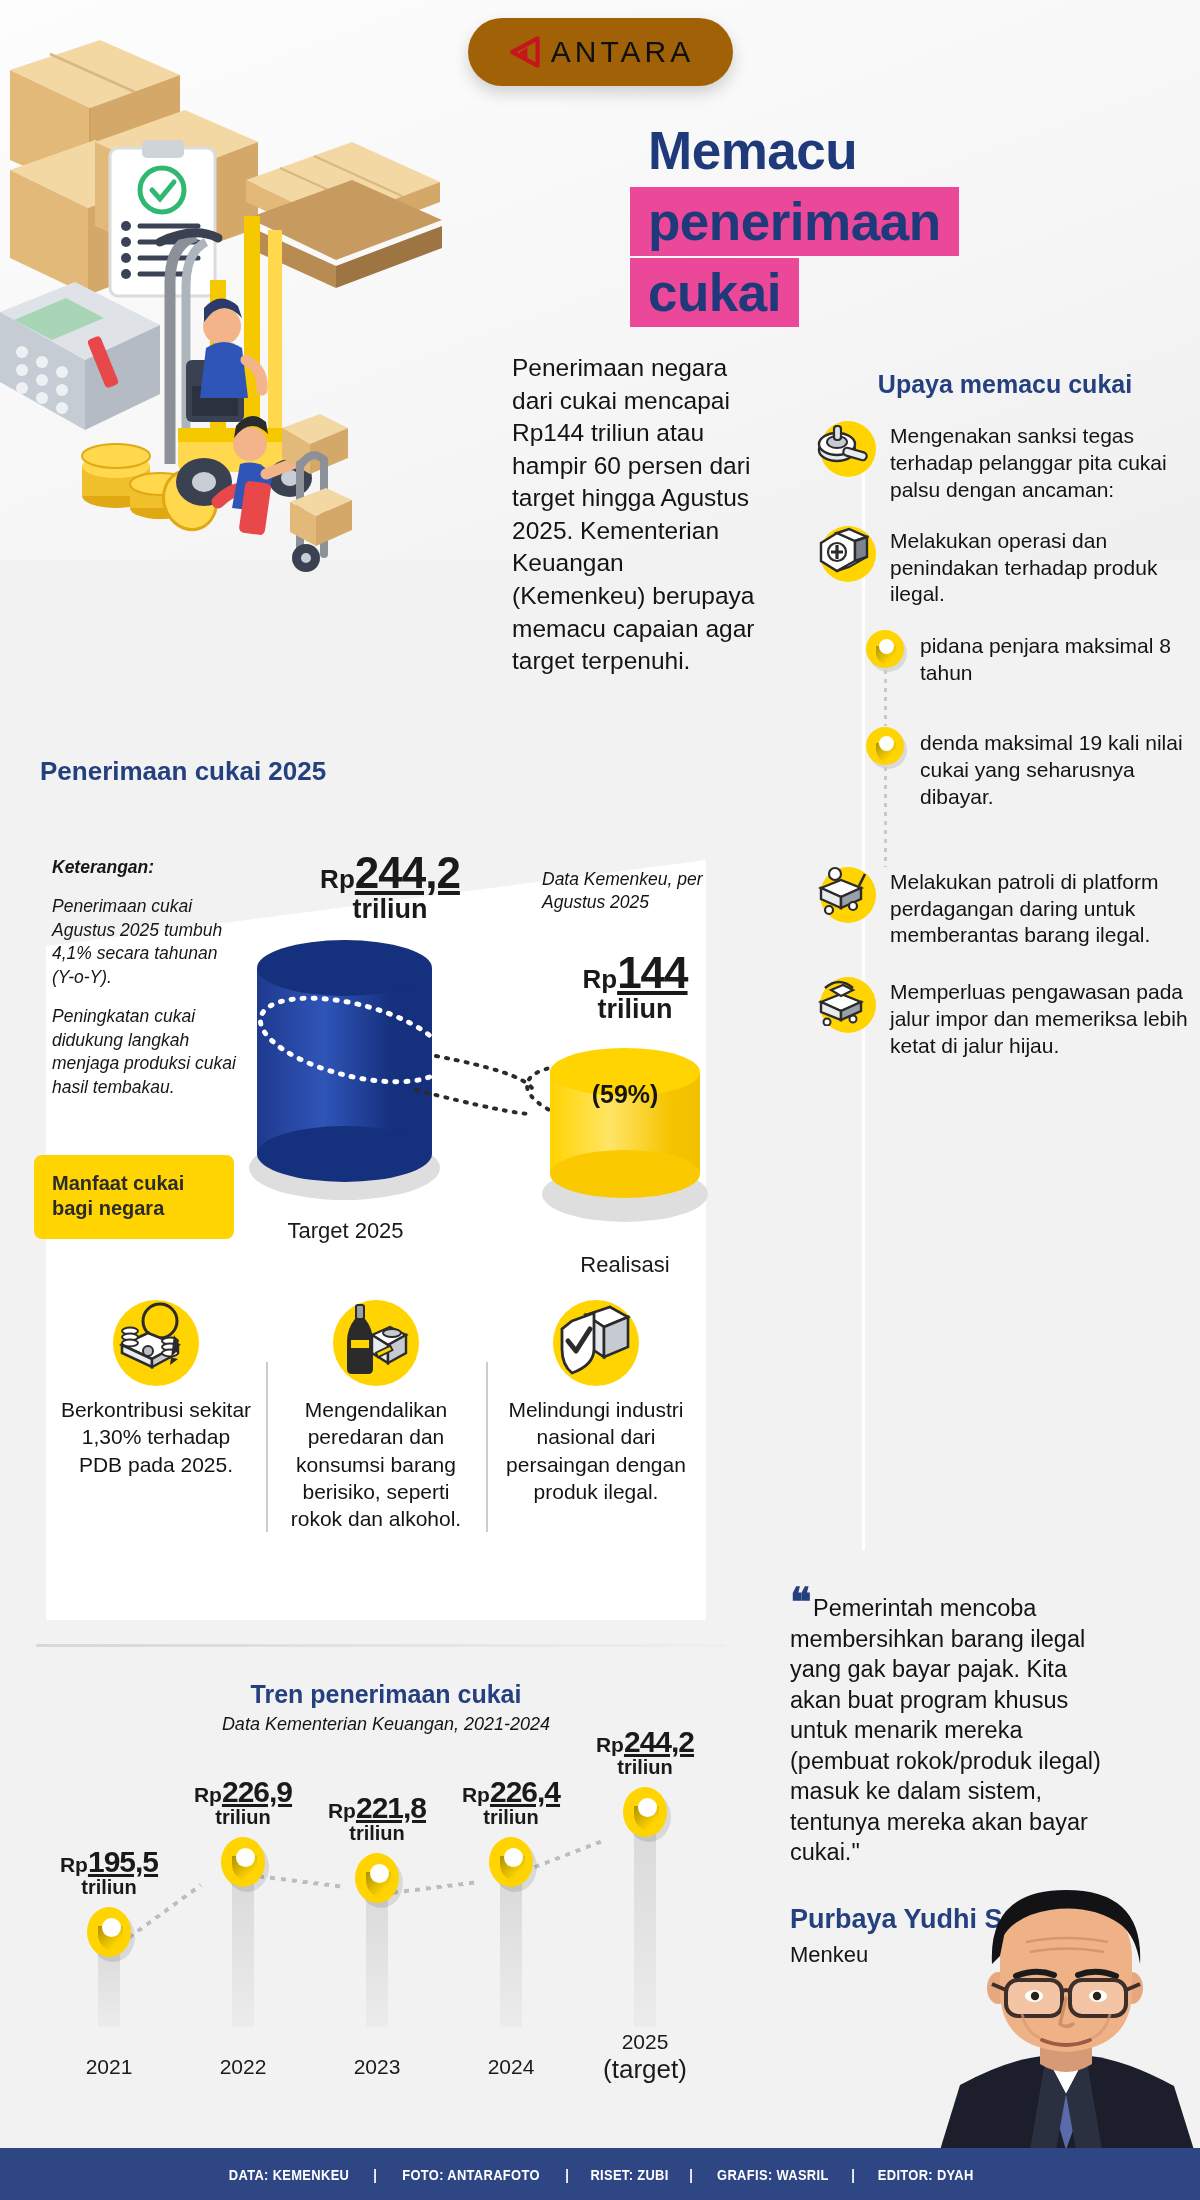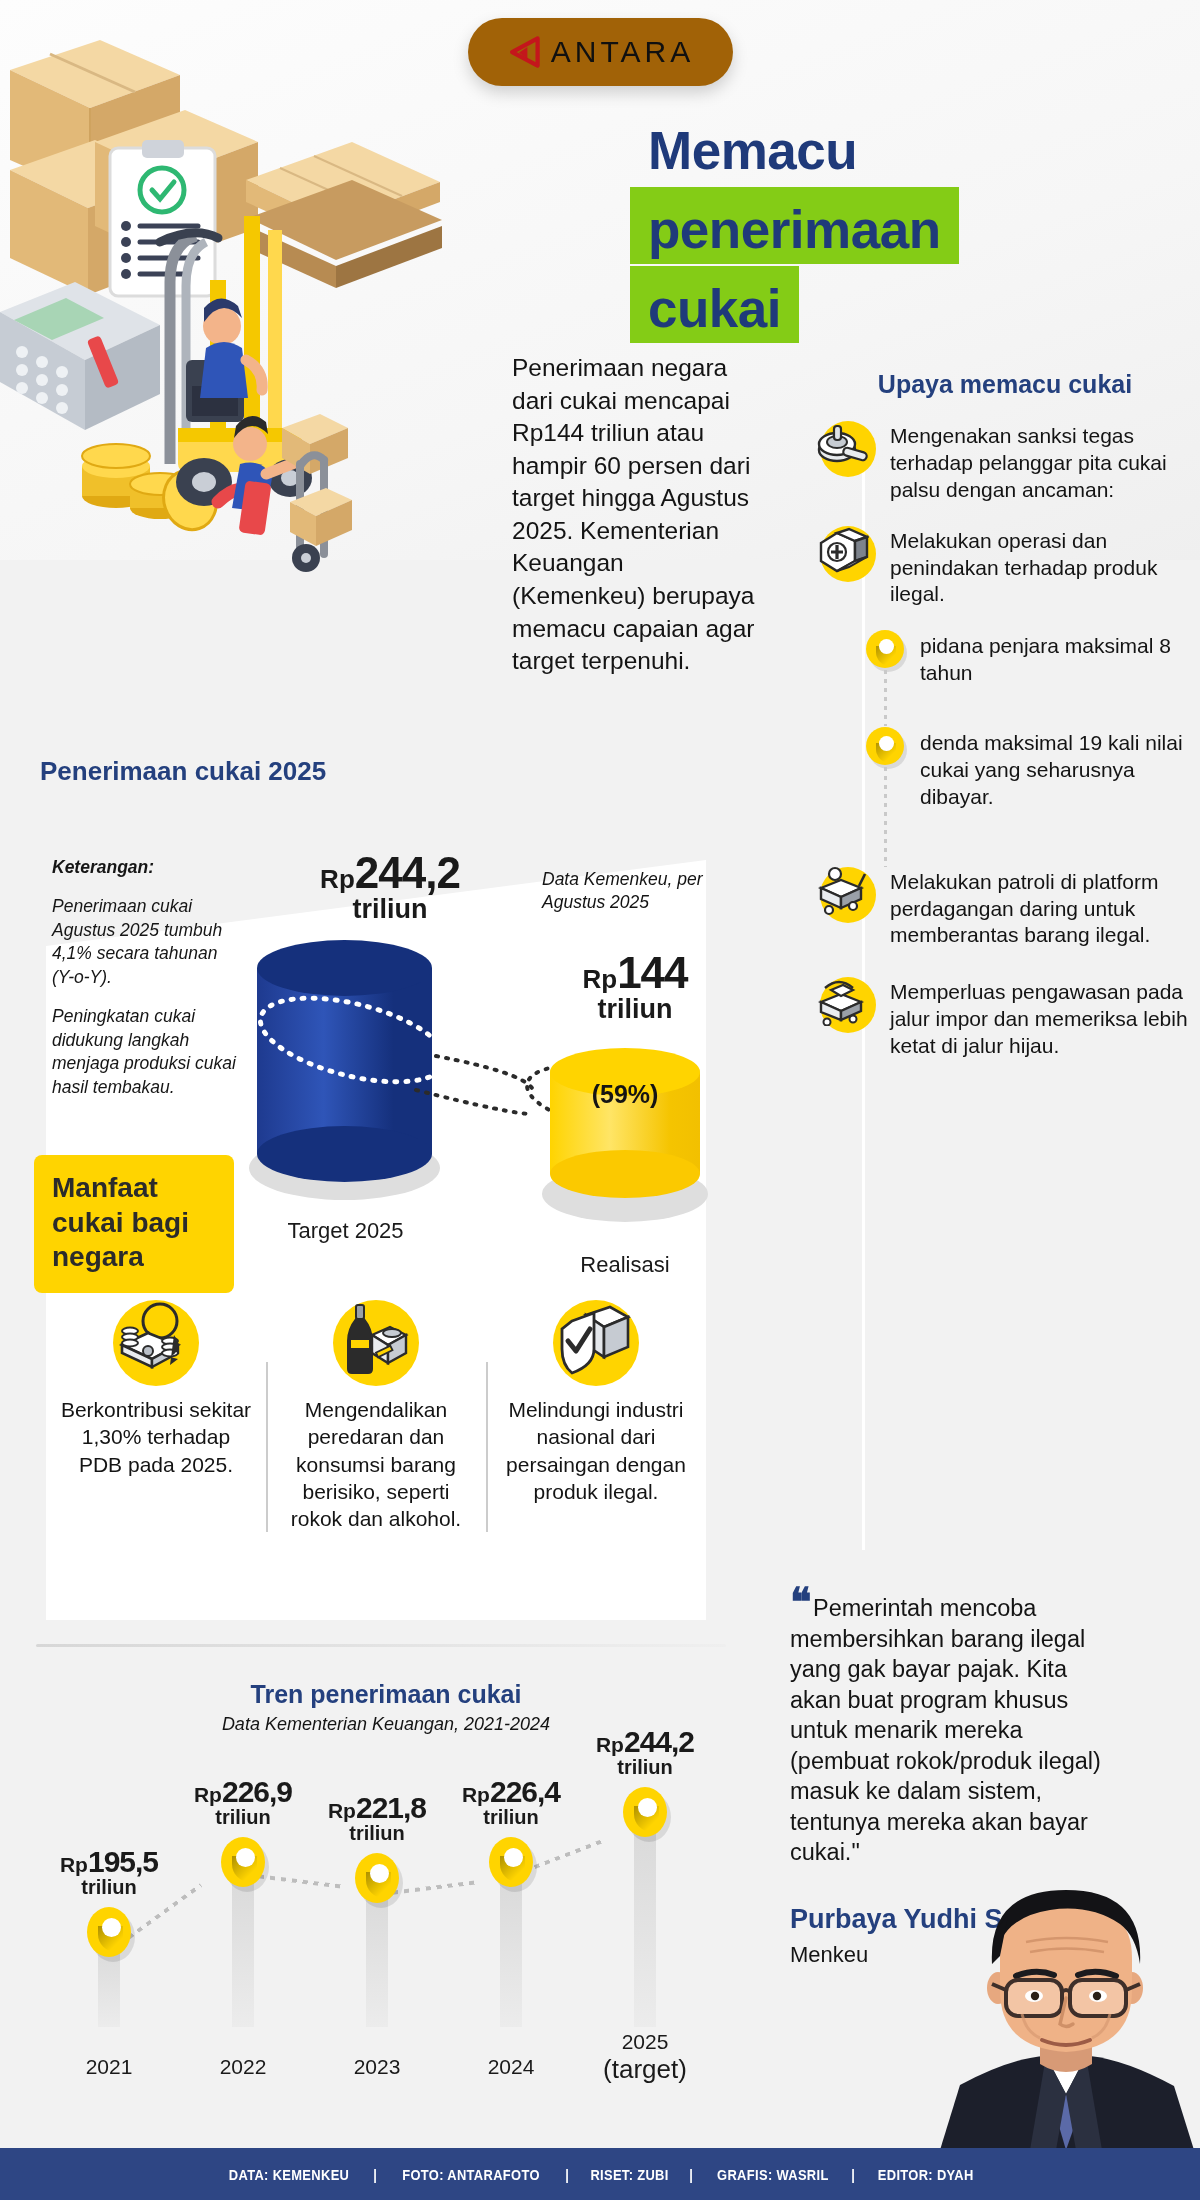--- a/index.html
+++ b/index.html
@@ -23,21 +23,21 @@
     display:flex; align-items:center; justify-content:center; gap:10px;
   }
   .logo-mark { width:34px; height:34px; }
   .logo-text { font-size:30px; letter-spacing:4px; font-weight:400; color:#101010; }
 
   .title-block { left:630px; top:118px; width:520px; }
   .title-l1 {
     font-size:53px; font-weight:bold; color:#1f3a7a; letter-spacing:-.5px;
     padding:2px 18px 4px 18px; display:inline-block;
   }
-  .title-yellow { background:#84cc16; padding-top:12px; padding-bottom:4px; }
+  .title-yellow { background:#ec4899; padding-top:4px; padding-bottom:4px; }
   .title-wrap2 { margin-top:2px; }
   .title-wrap3 { margin-top:2px; }
 
   
   .illus { left:0; top:30px; width:470px; height:560px; }
 
   
   .intro {
     left:512px; top:352px; width:250px;
     font-size:24.5px; line-height:1.33; color:#141414;
@@ -89,27 +89,27 @@
   .ket {
     left:52px; top:856px; width:190px;
     font-style:italic; font-size:17.5px; line-height:1.34; color:#161616;
   }
   .ket b { font-style:italic; }
   .ket p { margin-bottom:16px; }
 
   .manfaat-badge {
     left:34px; top:1155px; width:200px; padding:16px 18px 18px 18px;
     background:#ffd400; border-radius:8px;
-    font-size:28px; font-weight:bold; line-height:1.24; color:#2b2b2b;
+    font-size:20px; font-weight:bold; line-height:1.24; color:#2b2b2b;
   }
 
   .big244 { left:265px; top:848px; width:250px; text-align:center; }
   .big144 { left:520px; top:948px; width:230px; text-align:center; }
   .amt-rp { font-size:26px; font-weight:bold; vertical-align:baseline; }
-  .amt-num { font-size:44px; font-weight:bold; letter-spacing:-1px; }
+  .amt-num { font-size:44px; font-weight:bold; letter-spacing:-1px;text-decoration:underline; }
   .amt-unit { font-size:27px; font-weight:bold; display:block; margin-top:-4px; }
 
   .kemenkeu-note {
     left:542px; top:868px; width:210px;
     font-style:italic; font-size:17.5px; line-height:1.3; color:#141414;
   }
 
   
   .cyl { position:absolute; }
   .cyl .body { position:absolute; left:0; right:0; }

